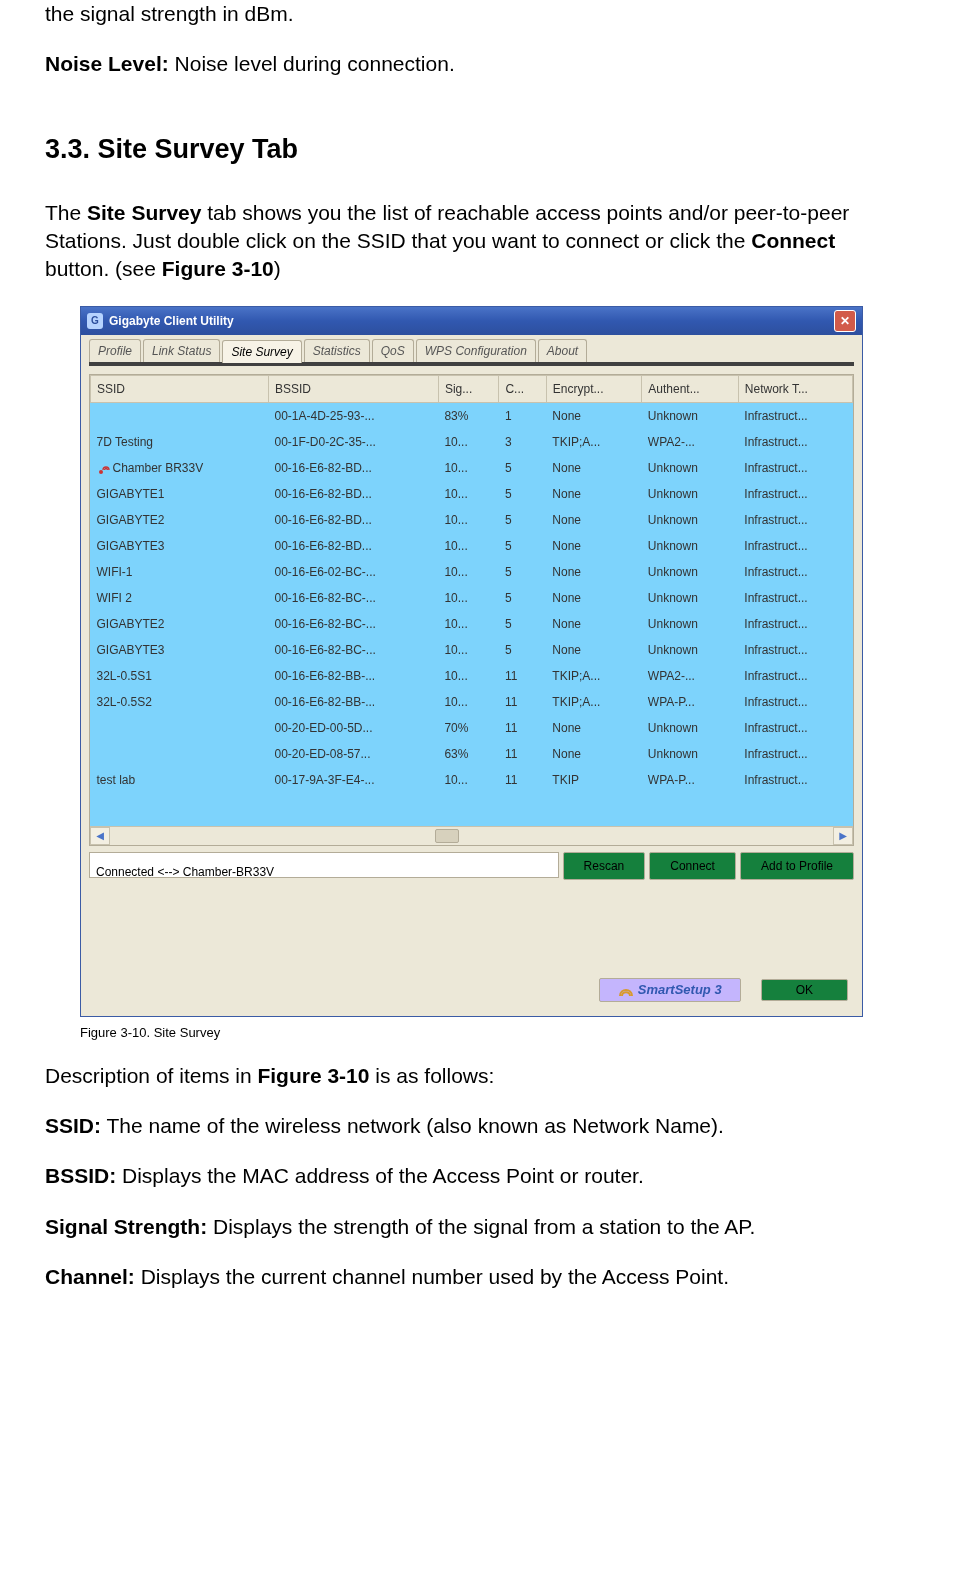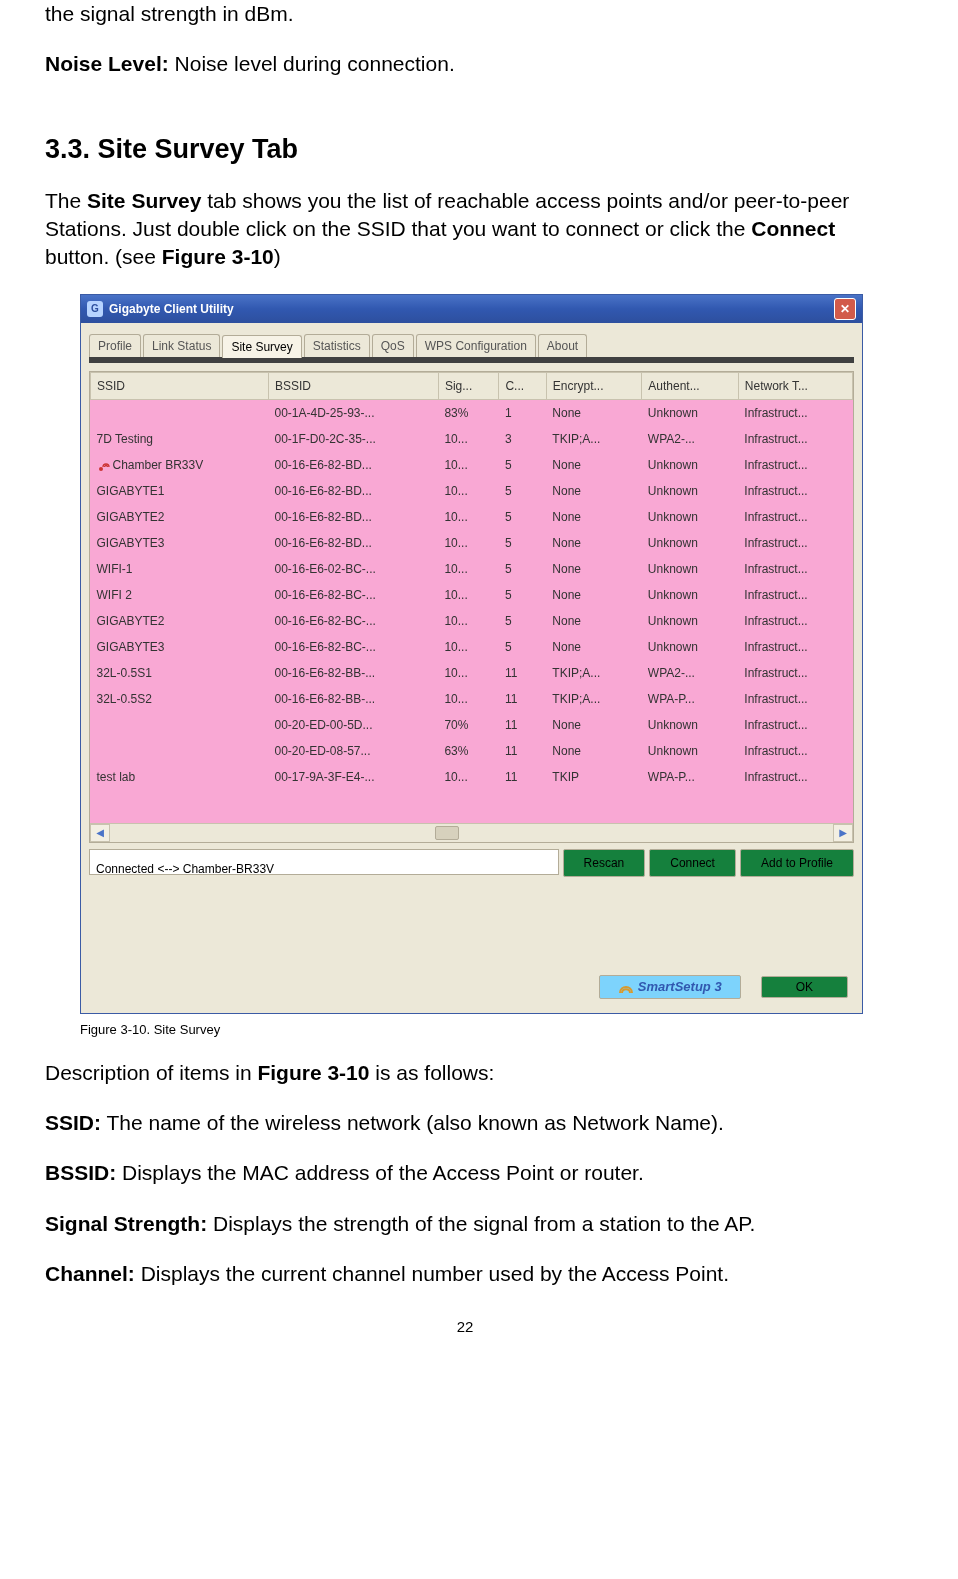--- a/index.html
+++ b/index.html
@@ -19,21 +19,21 @@
     font-size: 21px;
     line-height: 1.35;
     margin: 0 0 22px 0;
   }
   .bld { font-weight: bold; }
   .ital { }
   h2.section {
     font-size: 27px;
     font-weight: bold;
     color: #000;
-    margin: 55px 0 22px 0;
+    margin: 55px 0 34px 0;
   }
   .figure-wrap {
     margin: 10px 0 10px 35px;
   }
   .window {
     width: 781px;
     border: 1px solid #3b5ba5;
     background: #ece8d8;
     font-family: Tahoma, Arial, sans-serif;
     font-size: 12px;
@@ -66,45 +66,46 @@
     display: inline-flex;
     align-items: center; justify-content: center;
     color: #fff;
     font-size: 12px;
     font-weight: bold;
     cursor: pointer;
   }
   .tabs {
     display: flex;
     gap: 2px;
-    margin: 11px 8px 0 8px;
-    border-bottom: 6px solid #404040;
+    margin: 4px 8px 0 8px;
+    border-bottom: 4px solid #404040;
     font-size: 12px;
     color: #555;
+    font-style: italic;
   }
   .tab {
     padding: 4px 8px;
     border: 1px solid #b3ac98;
     border-bottom: none;
     border-radius: 3px 3px 0 0;
     background: #ece8d8;
     cursor: pointer;
   }
   .tab.active {
     background: #f7f3e7;
     color: #000;
     position: relative;
     top: 1px;
   }
   .panel {
     margin: 8px;
     padding: 0;
   }
   .listbox {
-    background: #f9a8d4;
+    background: #7dd3fc;
     border: 1px solid #b3ac98;
     height: 470px;
     overflow: hidden;
     position: relative;
   }
   table.survey {
     width: 100%;
     border-collapse: collapse;
     font-size: 12px;
     color: #333;
@@ -188,21 +189,21 @@
     justify-content: flex-end;
     align-items: center;
     gap: 20px;
     padding: 90px 14px 14px 14px;
   }
   .smart {
     display: inline-flex;
     align-items: center;
     gap: 4px;
     border: 1px solid #b3ac98;
-    background: #7dd3fc;
+    background: #c4b5fd;
     padding: 3px 18px;
     border-radius: 2px;
     cursor: pointer;
   }
   .smart .logo {
     width: 16px; height: 16px;
     display: inline-block;
   }
   .smart .txt {
     font-style: italic;
@@ -468,14 +469,13 @@
   </p>
 
   <p class="para">
     <span class="bld">Signal Strength:</span><span> Displays the strength of the signal from a station to the AP.</span>
   </p>
 
   <p class="para">
     <span class="bld">Channel:</span><span> Displays the current channel number used by the Access Point.</span>
   </p>
 
-  <div class="pageno">22</div>
 </div>
 
 </body></html>

